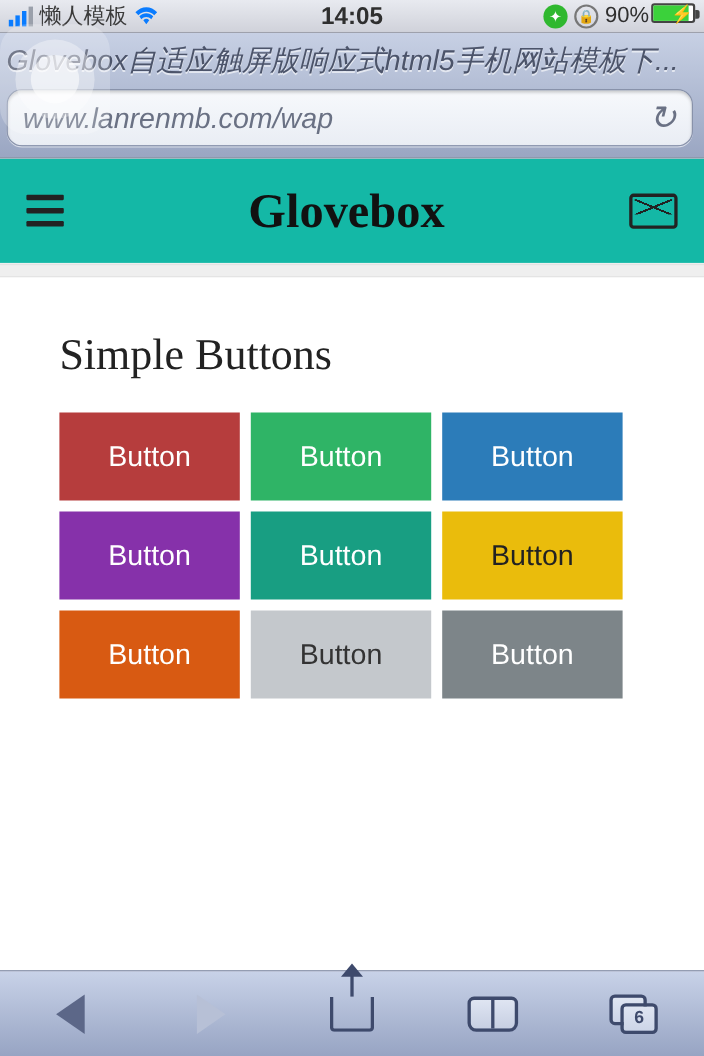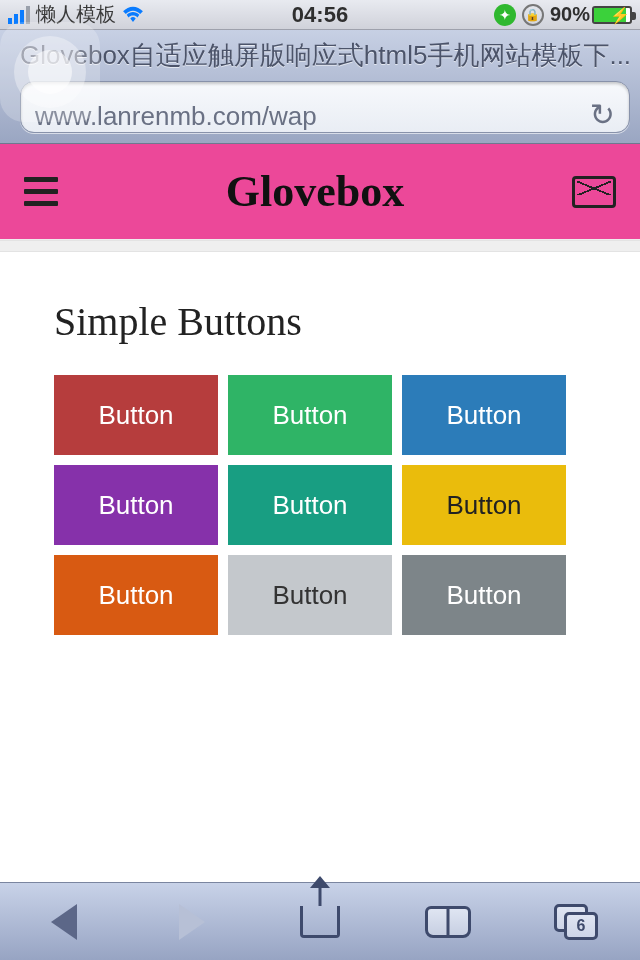--- a/index.html
+++ b/index.html
@@ -19,58 +19,59 @@
   .sig i { width: 4px; background: #0a7cff; display: block; }
   .sig i:nth-child(1){height:6px} .sig i:nth-child(2){height:10px}
   .sig i:nth-child(3){height:14px} .sig i:nth-child(4){height:18px; background:#9aa0ab}
   .sig i:nth-child(5){height:22px; background:#9aa0ab; display:none}
   .wifi { color:#0a7cff; font-size:22px; }
   .sb-center { position:absolute; left:50%; transform:translateX(-50%); font-weight:600; color:#2f2f2f; font-size:22px;}
   .sb-right { margin-left:auto; display:flex; align-items:center; gap:6px; }
   .circle-icon { width:22px; height:22px; border-radius:50%; display:flex; align-items:center; justify-content:center; font-size:14px; }
   .green-circ { background:#2fb82f; color:#fff; }
   .lock-circ  { border:2px solid #777; color:#777; font-size:12px; }
-  .batt-wrap { display:flex; align-items:center; gap:2px; font-size:20px; color:#2f2f2f;font-weight:bold;}
+  .batt-wrap { display:flex; align-items:flex-start; gap:2px; font-size:20px; color:#2f2f2f;}
   .batt { width:40px; height:18px; border:2px solid #444; border-radius:3px; position:relative; background:#fff;}
   .batt::after{content:""; position:absolute; right:-6px; top:4px; width:4px; height:8px; background:#444; border-radius:0 2px 2px 0;}
   .batt i{display:block; height:100%; width:90%; background:#3bd13b;}
   .bolt { position:absolute; right:0px; top:-2px; color:#222; font-size:16px;}
 
   
   .browser-top {
     background: linear-gradient(#c7d0e4, #9aa6c2);
     border-bottom: 1px solid #6e7890;
-    padding: 6px 10px 10px 20px;
+    padding: 6px 10px 10px 6px;
     position: relative;
+    font-style: italic;
   }
   .assist-dot {
     position:absolute; left:0px; top:-8px; width:100px; height:100px;
   }
   .assist-dot .outer { position:absolute; inset:0; border-radius:24px; background:rgba(255,255,255,0.22);}
   .assist-dot .mid { position:absolute; inset:14px; border-radius:50%; background:rgba(255,255,255,0.35);}
   .assist-dot .inner { position:absolute; inset:28px; border-radius:50%; background:rgba(255,255,255,0.55);}
   .page-title { font-size:26px; color:#4c546a; padding: 2px 0 8px 0; white-space:nowrap; overflow:hidden; text-shadow:0 1px 0 rgba(255,255,255,0.6);}
   .url-row { display:flex; gap:12px; }
   .url-box, .search-box {
     background: linear-gradient(#f7f9fc, #e9edf4);
     border: 1px solid #8892aa; border-radius: 14px;
     box-shadow: inset 0 2px 3px rgba(0,0,0,0.2), 0 1px 0 rgba(255,255,255,0.6);
     height: 52px; display:flex; align-items:center; padding: 0 14px;
     font-size: 26px; color:#6a7184;
   }
-  .url-box { flex: 1 1 auto; min-width:0; gap:10px;align-items:flex-end; }
+  .url-box { flex: 1 1 auto; min-width:0; gap:10px; }
   .url-text { flex:1 1 auto; white-space:nowrap; overflow:hidden; }
   .reload { color:#6a7184; font-size:30px; }
   .search-box { flex: 0 0 196px; justify-content:flex-start; }
 
   
   .page { flex:1 1 auto; overflow:hidden; background:#fff; display:flex; flex-direction:column;}
   .app-header {
     height: 96px; display:flex; align-items:center; justify-content:space-between;
-    padding: 0 24px; border-bottom: 1px solid #eee; background:#ec4899;
+    padding: 0 24px; border-bottom: 1px solid #eee; background:#14b8a6;
   }
   .hamburger { width:34px; display:flex; flex-direction:column; gap:7px; }
   .hamburger i { height:5px; background:#222; display:block; border-radius:1px;}
   .brand { font-family: "Brush Script MT", "Segoe Script", cursive; font-size:44px; font-weight:700; color:#111;}
   .mail { width:44px; height:32px; border:3px solid #222; border-radius:4px; position:relative;}
   .mail::before{content:""; position:absolute; left:2px; right:2px; top:2px; height:14px;
     background: linear-gradient(to bottom right, transparent 48%, #222 48%, #222 55%, transparent 55%),
                 linear-gradient(to bottom left , transparent 48%, #222 48%, #222 55%, transparent 55%);}
   .gap-strip { height:12px; background:#efefef; border-top:1px solid #e3e3e3; border-bottom:1px solid #e3e3e3;}
   .content { padding: 46px 74px 0 54px; color:#333; }
@@ -113,21 +114,21 @@
         <i></i>
         <i></i>
       </span>
     <span>懒人模板</span>
     <span class="wifi">
       <svg width="22" height="18" viewBox="0 0 24 20">
           <path fill="#0a7cff" d="M12 20l-3-4c1-1 2-1.5 3-1.5s2 .5 3 1.5zM4 11l-3-3c3-3 7-5 11-5s8 2 11 5l-3 3c-2-2-5-3.5-8-3.5S6 9 4 11zm3 4l-2-3c2-2 4.5-3 7-3s5 1 7 3l-2 3c-1.5-1.5-3-2.2-5-2.2s-3.5.7-5 2.2z"></path>
         </svg>
     </span>
   </div>
-  <div class="sb-center">04:56</div>
+  <div class="sb-center">14:05</div>
   <div class="sb-right">
     <span class="circle-icon green-circ">✦</span>
     <span class="circle-icon lock-circ">🔒</span>
     <span class="batt-wrap">
       <span>90%</span>
       <span class="batt">
           <i></i>
           <span class="bolt">⚡</span>
         </span>
     </span>

